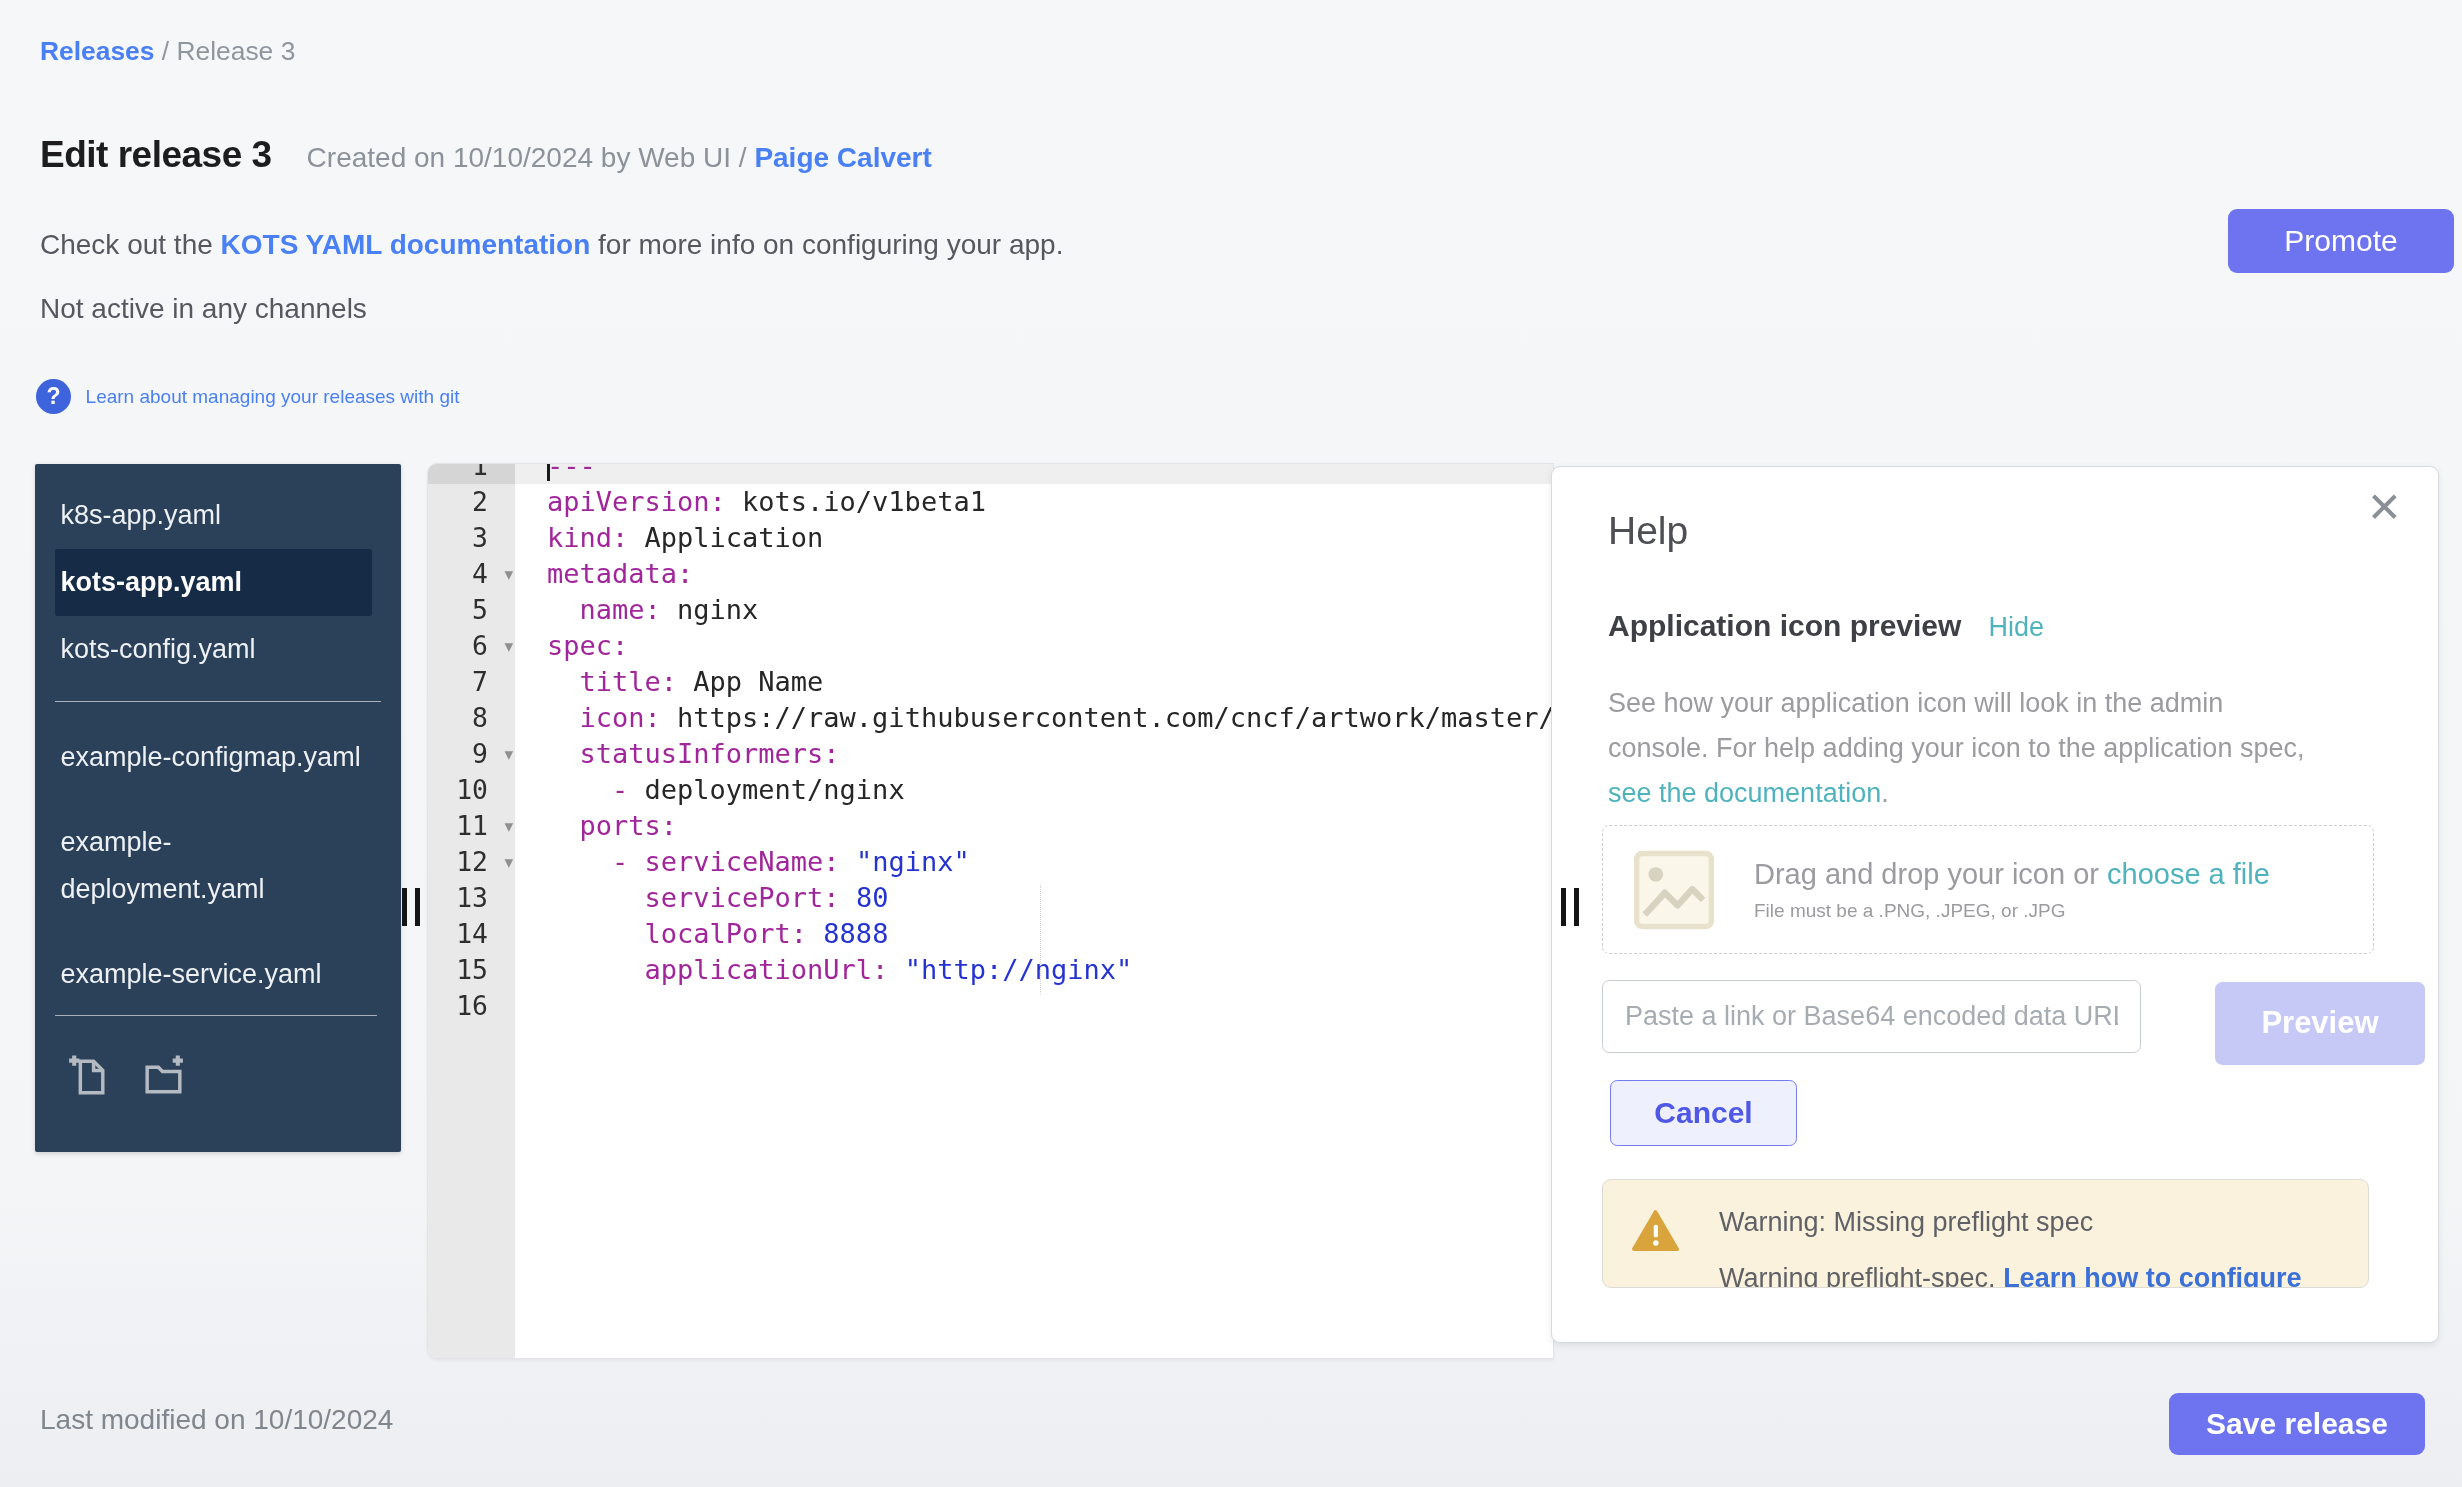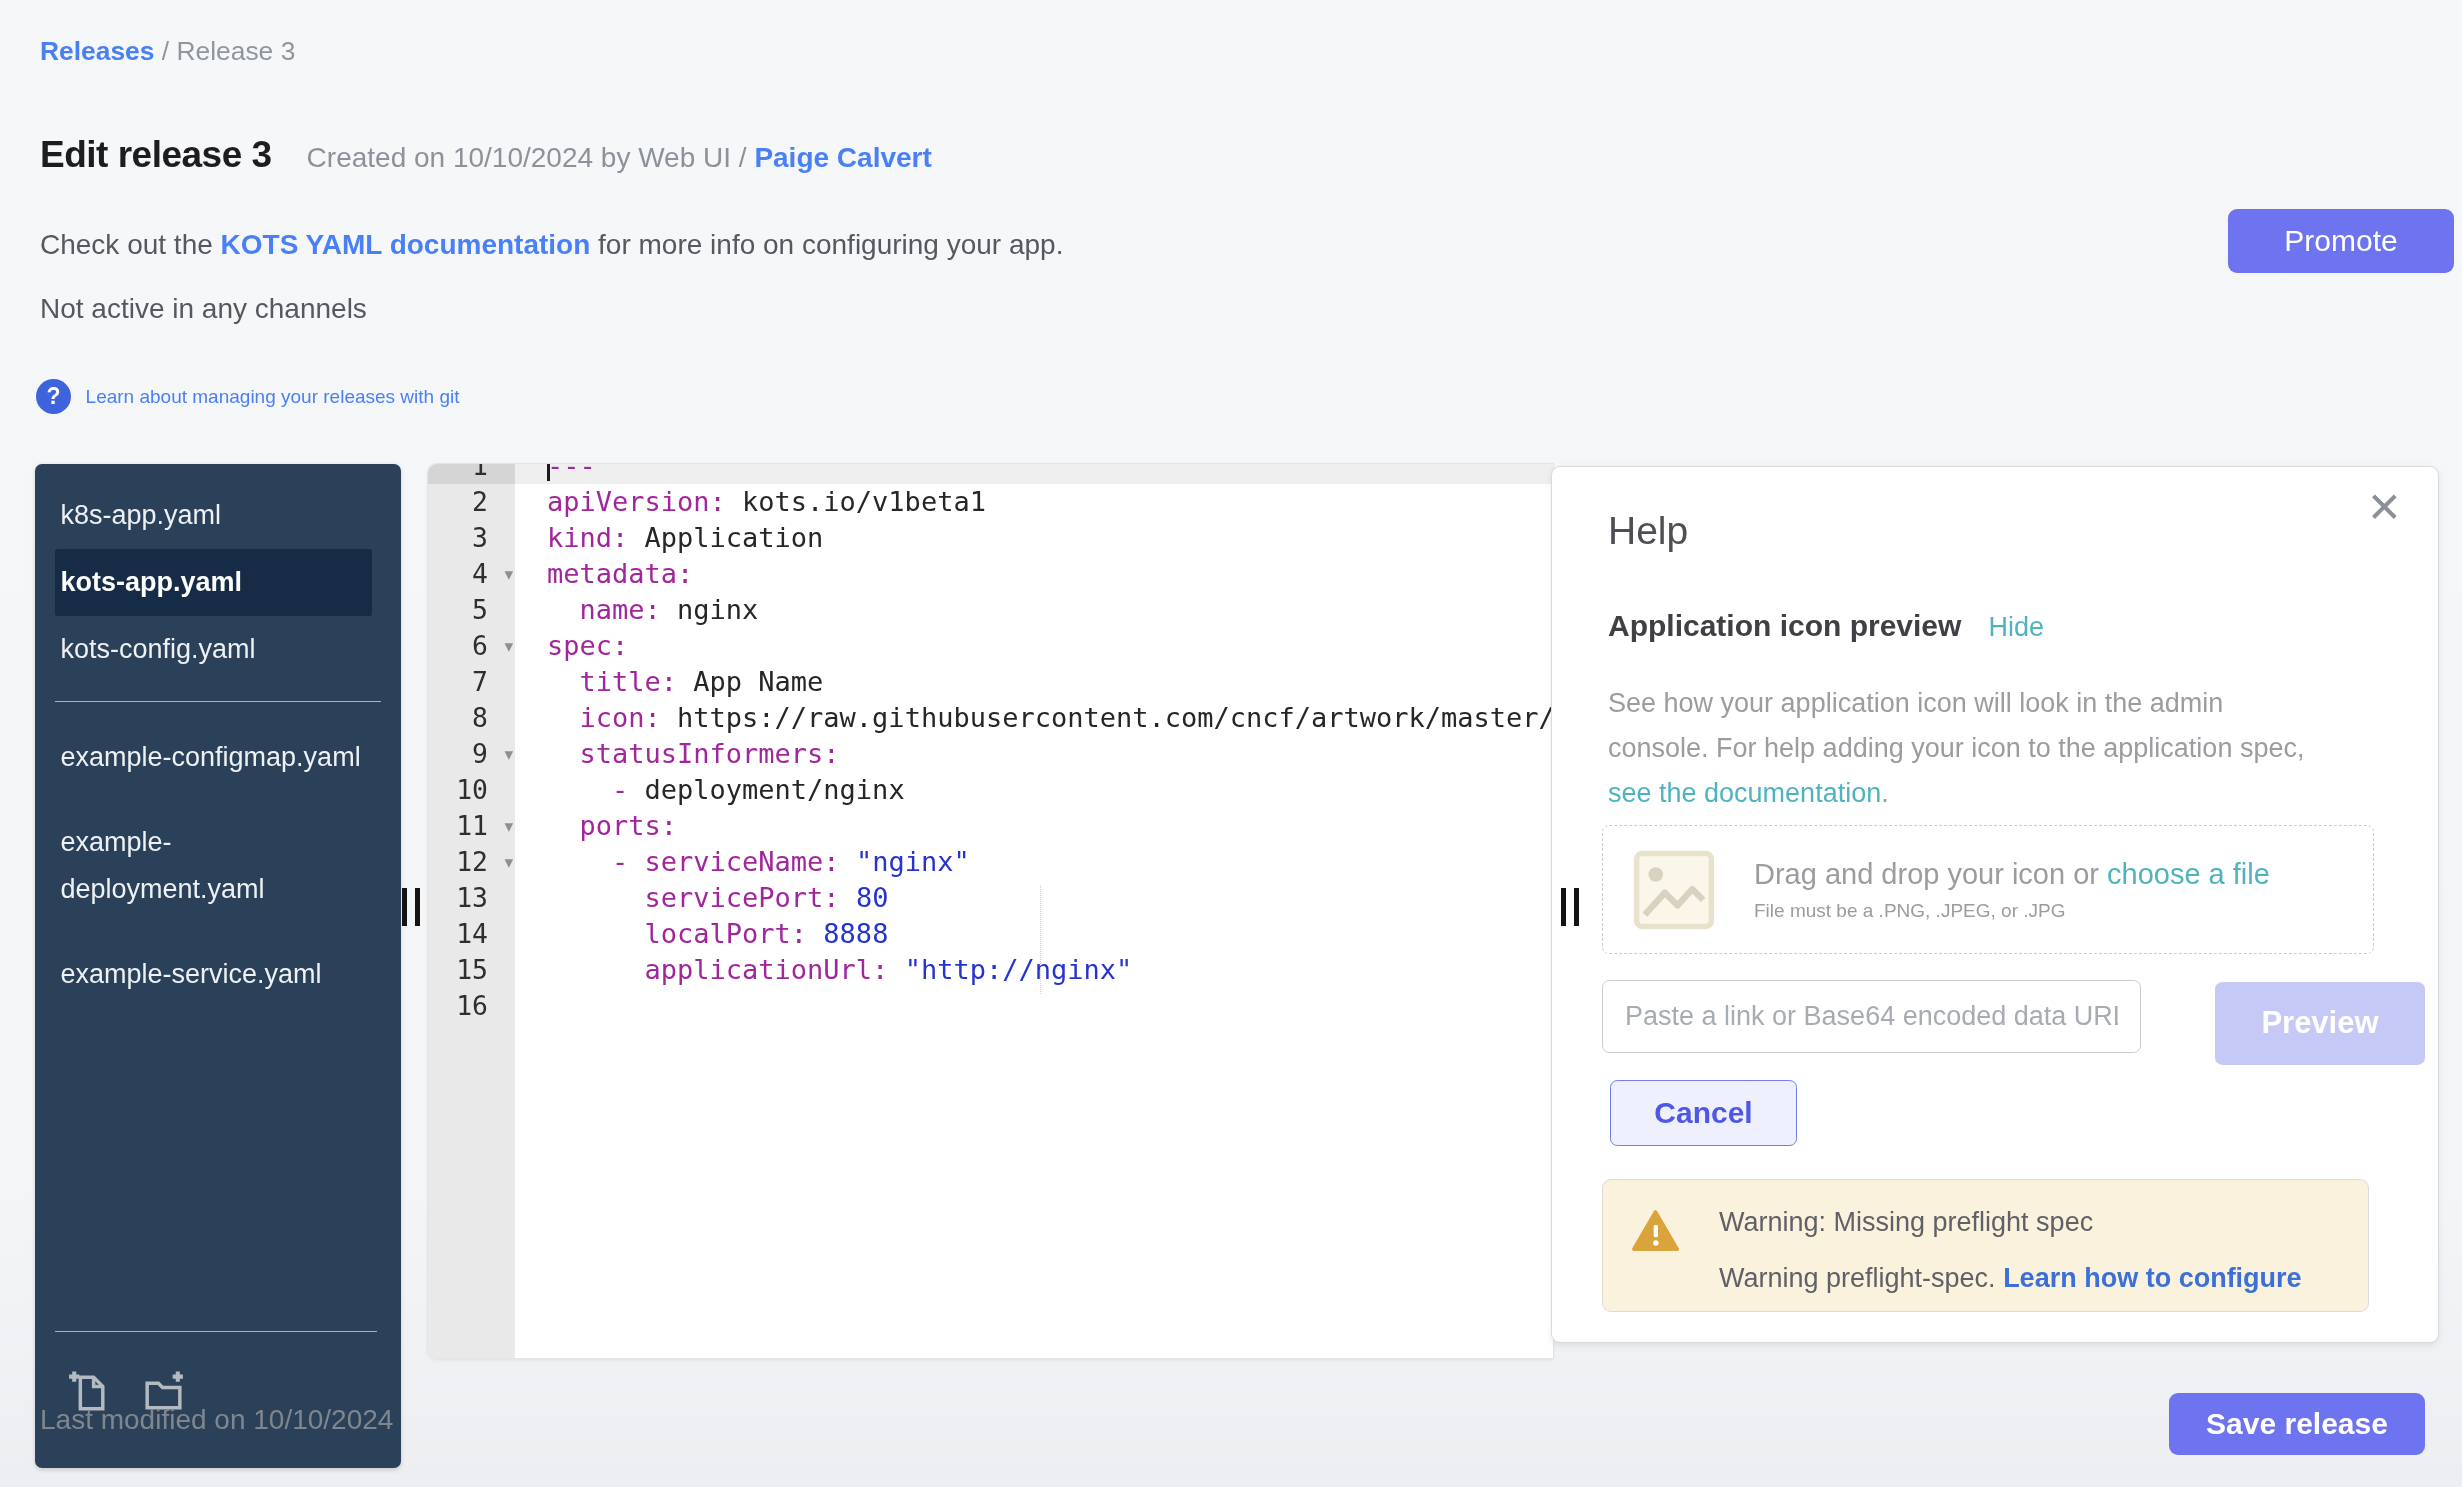--- a/index.html
+++ b/index.html
@@ -27,22 +27,22 @@
   .git-line { position:absolute; left:36px; top:379px; display:flex; align-items:center; gap:14.6px; cursor:pointer; }
   .q-icon { width:35px; height:35px; border-radius:50%; background:#3d63dd; color:#fff;
             font-size:23px; font-weight:bold; display:flex; align-items:center; justify-content:center; }
   .git-line .git-text { font-size:19px; color:#4a80f5; }
 
   .btn { border:none; cursor:pointer; font-family:"Liberation Sans",sans-serif; }
   .promote-btn { position:absolute; left:2228px; top:209px; width:226px; height:64px;
     background:#6e74f0; color:#fff; font-size:30px; font-weight:normal; border-radius:9px; }
 
   
-  .sidebar { position:absolute; left:35px; top:464px; width:366px; height:1004px;
-    background:#2b4059; border-radius:7px; box-shadow:0 1.8px 4.6px rgba(0,0,0,.15); }
+  .sidebar { position:absolute; left:35px; top:464px; width:366px; height:688px;
+    background:#2b4059; border-radius:2px; box-shadow:0 1.8px 4.6px rgba(0,0,0,.15); }
   .sb-list { padding:18px 20px 0; }
   .sb-list2 { padding:0 20px; }
   .sb-item { font-size:27px; line-height:47px; color:#eef1f4; padding:10px 5.5px; max-width:317px;
     cursor:pointer; border-radius:2.7px; }
   .sb-item.selected { background:#152b46; font-weight:bold; color:#ffffff; }
   .sb-item.example { margin-bottom:18px; }
   .sb-divider { height:0.9px; background:#ccd1d7; opacity:.8; margin:18px 20px 22px; }
   .sb-footer { position:absolute; left:20px; right:24px; bottom:0; height:137px;
     border-top:0.9px solid rgba(233,236,239,.65); display:flex; align-items:center; gap:25.5px; padding:3.6px 9px 20px; }
   .sb-footer svg { width:49px; height:49px; cursor:pointer; }
@@ -93,21 +93,21 @@
   .url-row { position:absolute; left:50px; top:513px; }
   .url-input { position:absolute; left:0; top:0; width:539px; height:73px; border:1.8px solid #c8cdd2;
     border-radius:7.3px; font-size:27px; padding:0 22px; color:#42464c; font-family:"Liberation Sans",sans-serif;
     background:#fff; outline:none; }
   .url-input::placeholder { color:#a7acb2; }
   .preview-btn { position:absolute; left:613px; top:1.8px; width:210px; height:83px; background:#c6c9f6;
     color:#ffffff; font-size:31px; font-weight:bold; border-radius:7.3px; }
   .cancel-btn { position:absolute; left:58px; top:613px; width:187px; height:66px; background:#eef0fd;
     border:1.8px solid #747cf0; color:#4f58e6; font-size:30px; font-weight:bold; border-radius:7.3px; }
 
-  .warning-box { position:absolute; left:50px; top:712px; width:767px; height:133px; background:#fbf2dd;
+  .warning-box { position:absolute; left:50px; top:712px; width:767px; height:109px; background:#fbf2dd;
     border:0.9px solid #dcdbd6; border-radius:9px; overflow:hidden; padding:22px 0 0 29px; }
   .warn-icon { position:absolute; left:29px; top:29px; width:47px; height:44px; }
   .warn-text { margin-left:87px; font-size:27px; color:#5f6166; line-height:40px; }
   .warn-text .row2 { margin-top:16.4px; }
   .warn-text a { color:#3a70d8; text-decoration:none; font-weight:bold; cursor:pointer; }
 
   
   .last-modified { position:absolute; left:40px; top:1404px; font-size:28px; color:#80868d; }
   .save-btn { position:absolute; left:2169px; top:1393px; width:256px; height:62px; background:#6e74f0;
     color:#fff; font-size:30px; font-weight:bold; border-radius:9px; }

